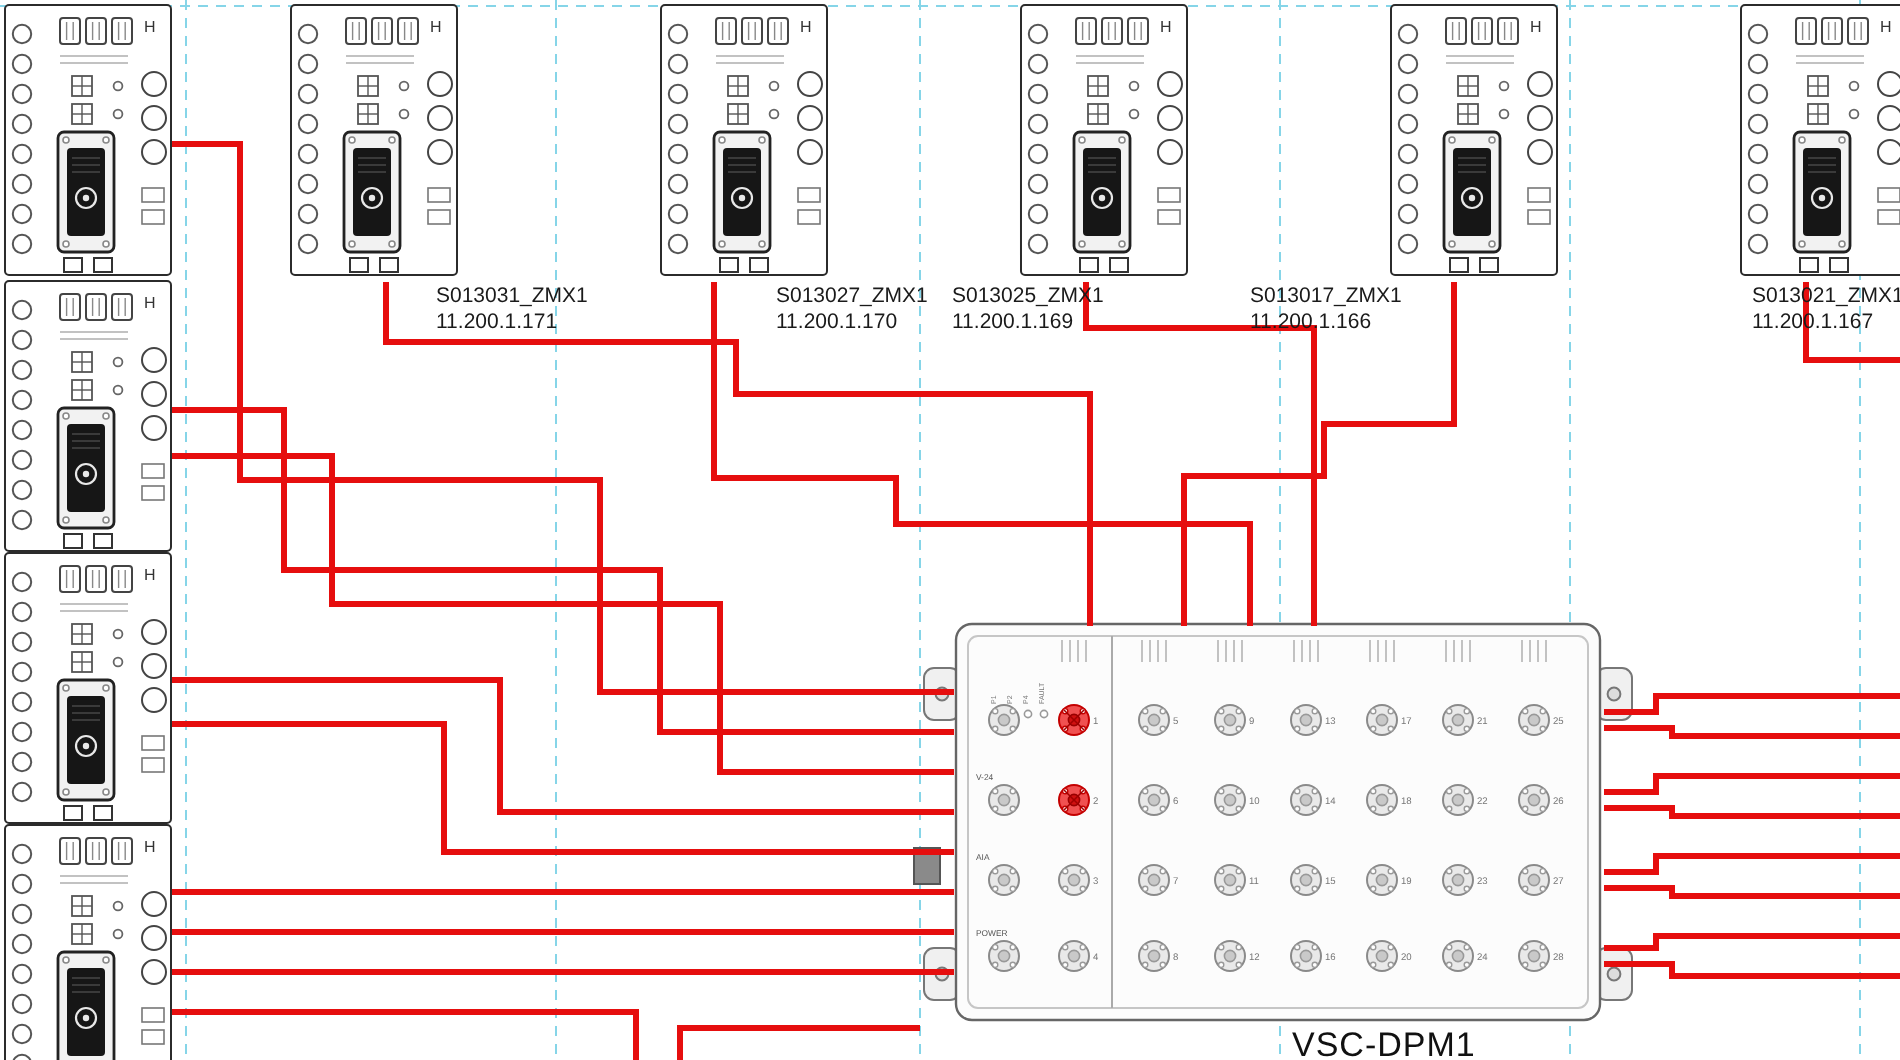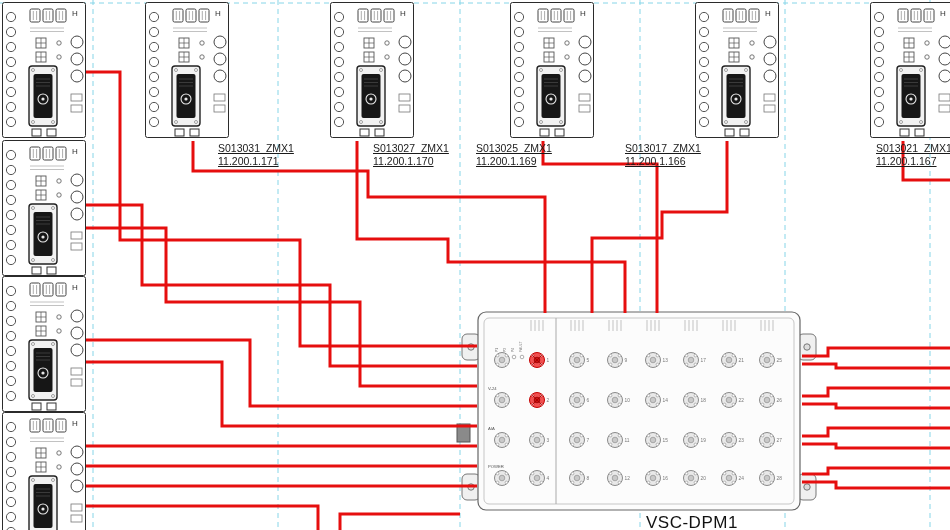--- a/index.html
+++ b/index.html
@@ -1,19 +1,19 @@
 <!DOCTYPE html>
 <html><head>
 <meta charset="utf-8">
 <style>
   html,body{margin:0;padding:0;background:#fff;}
   .canvas{position:relative;width:950px;height:530px;overflow:hidden;background:#ffffff;
           font-family:"Liberation Sans",sans-serif;}
   svg{position:absolute;left:0;top:0;}
-  .dev-label{position:absolute;top:142px;font-size:10.5px;line-height:12.5px;color:#1a1a1a;white-space:nowrap;text-decoration:underline;}
+  .dev-label{position:absolute;top:142px;font-size:10.5px;line-height:12.5px;color:#1a1a1a;white-space:nowrap;}
   .panel-title{position:absolute;left:646px;top:513px;font-size:17px;color:#111;letter-spacing:.5px;}
 </style>
 </head>
 <body>
 
 <div class="canvas">
   <svg id="scene" width="950" height="530" viewBox="0 0 950 530">
       <g>
         <line x1="93" y1="0" x2="93" y2="530" stroke="#86d5e8" stroke-width="1" stroke-dasharray="5 4"></line>
         <line x1="278" y1="0" x2="278" y2="530" stroke="#86d5e8" stroke-width="1" stroke-dasharray="5 4"></line>
@@ -767,21 +767,21 @@
         <polyline points="802,444 836,444 836,448 950,448" fill="none" stroke="#e60e0e" stroke-width="3" stroke-linejoin="miter"></polyline>
         <polyline points="802,474 828,474 828,468 950,468" fill="none" stroke="#e60e0e" stroke-width="3" stroke-linejoin="miter"></polyline>
         <polyline points="802,482 836,482 836,488 950,488" fill="none" stroke="#e60e0e" stroke-width="3" stroke-linejoin="miter"></polyline>
       </g>
     </svg>
 
   <div class="dev-label" style="left:218px">
     <div>S013031_ZMX1</div>
     <div>11.200.1.171</div>
   </div>
-  <div class="dev-label" style="left:373px">
+  <div class="dev-label" style="left:388px">
     <div>S013027_ZMX1</div>
     <div>11.200.1.170</div>
   </div>
   <div class="dev-label" style="left:476px">
     <div>S013025_ZMX1</div>
     <div>11.200.1.169</div>
   </div>
   <div class="dev-label" style="left:625px">
     <div>S013017_ZMX1</div>
     <div>11.200.1.166</div>

